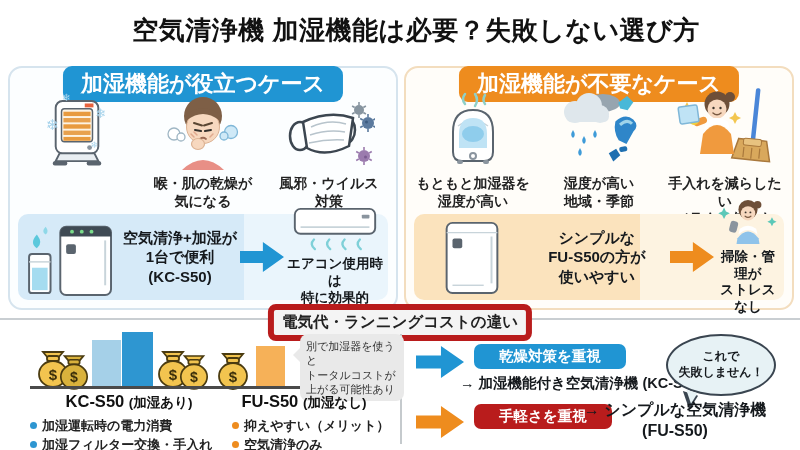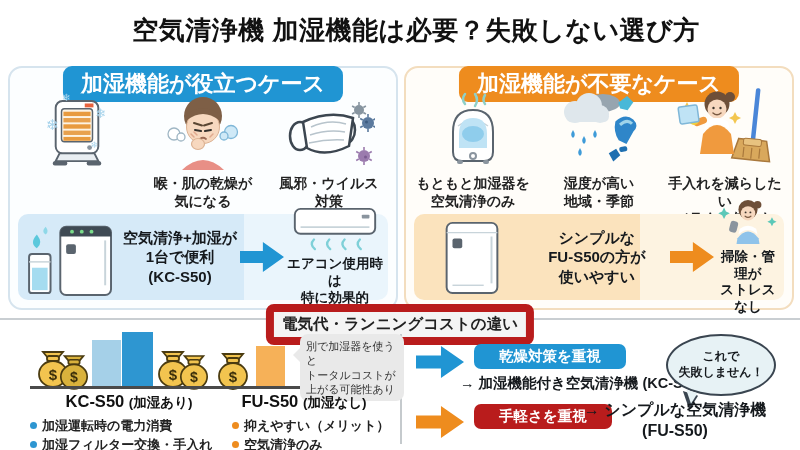--- a/index.html
+++ b/index.html
@@ -36,21 +36,21 @@
                 text-align:center;font-weight:800;font-size:13.5px;line-height:1.25;color:#15191d;}
 
   .arrow{width:44px;height:30px;flex:0 0 auto;margin:0 2px;
          clip-path:polygon(0 30%,52% 30%,52% 0,100% 50%,52% 100%,52% 70%,0 70%);}
   .arrow.blue{background:#2095d3;}
   .arrow.orange{background:#ee8c1e;}
 
   
   .cost-divider{position:absolute;top:318px;left:0;width:800px;height:0;border-top:2px solid #c9ced2;}
   .cost-badge{position:absolute;top:304px;left:50%;transform:translateX(-50%);
-              background:#f4f4f4;border:8px solid #b91c1c;border-radius:8px;
+              background:#f4f4f4;border:6px solid #b91c1c;border-radius:8px;
               padding:2px 8px;font-size:15.5px;font-weight:800;color:#222;white-space:nowrap;}
   .v-divider{position:absolute;left:400px;top:334px;width:2px;height:110px;background:#c5cacd;}
 
   .cost-left{position:absolute;left:18px;top:330px;width:380px;height:118px;}
   .axis{position:absolute;left:12px;top:56px;width:294px;height:2.5px;background:#4a4a4a;}
   .bar{position:absolute;}
   .bar.light{left:74px;top:10px;width:29px;height:46px;background:#a5d0e8;}
   .bar.dark{left:104px;top:2px;width:31px;height:54px;background:#2e96d1;}
   .bar.orangeb{left:238px;top:16px;width:29px;height:40px;background:#f6b158;}
   .bagpair{position:absolute;display:flex;}
@@ -236,21 +236,21 @@
             <path d="M12 42 q0 -22 20 -22 q20 0 20 22 v20 q0 9 -9 9 H21 q-9 0 -9 -9 Z" fill="#fff" stroke="#5a646e" stroke-width="2"></path>
             <path d="M17 36 q15 -11 30 0" stroke="#c8d4da" stroke-width="1.5" fill="none"></path>
             <path d="M18 44 q0 -16 14 -16 q14 0 14 16 v14 H18 Z" fill="#bfe3f5"></path>
             <ellipse cx="32" cy="44" rx="11" ry="8" fill="#8fcdec"></ellipse>
             <circle cx="32" cy="66" r="3" fill="none" stroke="#8a949e" stroke-width="2"></circle>
             <rect x="16" y="70" width="6" height="4" rx="2" fill="#8a949e"></rect>
               <rect x="42" y="70" width="6" height="4" rx="2" fill="#8a949e"></rect>
           </svg>
         </div>
         <div class="case-label pre">もともと加湿器を
-空気清浄のみ</div>
+湿度が高い</div>
       </div>
       <div class="case">
         <div class="case-icon">
           <svg width="92" height="80" viewBox="0 0 92 80">
             <ellipse cx="50" cy="13" rx="17" ry="9" fill="#97a5af"></ellipse>
             <g fill="#dfe7ec">
                 <circle cx="22" cy="22" r="11"></circle>
                 <circle cx="36" cy="16" r="13"></circle>
                 <circle cx="47" cy="24" r="9"></circle>
                 <rect x="13" y="21" width="43" height="11" rx="5.5"></rect>

